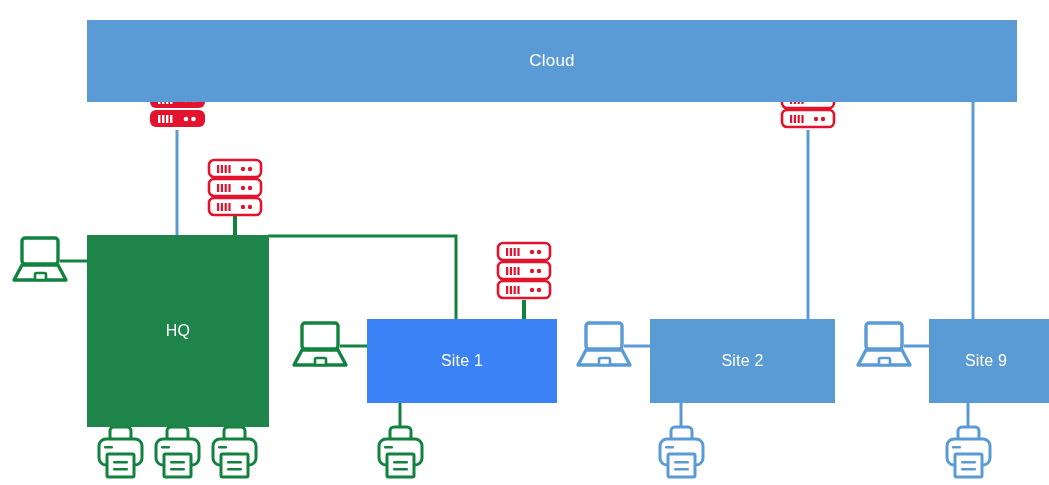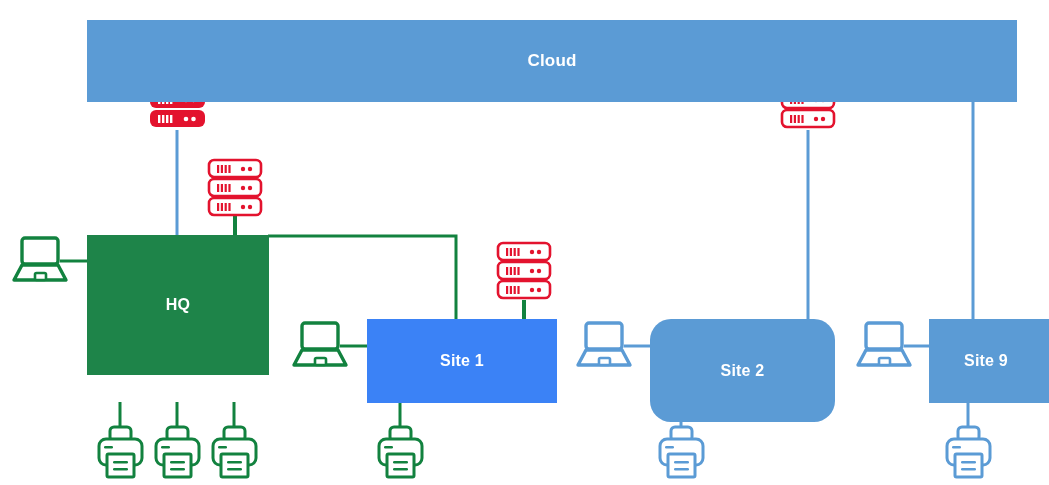--- a/index.html
+++ b/index.html
@@ -23,21 +23,21 @@
     top: 0;
     width: 1049px;
     height: 485px;
   }
   .node-box {
     position: absolute;
     display: flex;
     align-items: center;
     justify-content: center;
     color: #ffffff;
-    font-weight: bold;
+    font-weight: normal;
     font-size: 16px;
     letter-spacing: 0.2px;
     box-sizing: border-box;
   }
   .node-box.cloud-bar {
     font-size: 17px;
   }
   .node-label {
     pointer-events: none;
     user-select: none;
@@ -277,29 +277,29 @@
       <rect x="9" y="27" width="27" height="23" rx="1.5" ry="1.5" fill="#ffffff" stroke="#5b9bd5" stroke-width="3"></rect>
       <rect x="15" y="34" width="15" height="2.6" rx="1.3" fill="#5b9bd5"></rect>
       <rect x="15" y="41" width="15" height="2.6" rx="1.3" fill="#5b9bd5"></rect>
     </g>
   </svg>
 
   <div class="node-box cloud-bar" style="left:87px; top:20px; width:930px; height:82px; background:#5b9bd5;">
     <span class="node-label">Cloud</span>
   </div>
 
-  <div class="node-box" style="left:87px; top:235px; width:182px; height:140px; background:#1e8449;">
+  <div class="node-box" style="left:87px; top:235px; width:182px; height:192px; background:#1e8449;">
     <span class="node-label">HQ</span>
   </div>
 
   <div class="node-box" style="left:367px; top:319px; width:190px; height:84px; background:#3b82f6;">
     <span class="node-label">Site 1</span>
   </div>
 
-  <div class="node-box" style="left:650px; top:319px; width:185px; height:103px; background:#5b9bd5;border-radius:21px;">
+  <div class="node-box" style="left:650px; top:319px; width:185px; height:84px; background:#5b9bd5;">
     <span class="node-label">Site 2</span>
   </div>
 
   <div class="node-box" style="left:929px; top:319px; width:130px; height:84px; background:#5b9bd5;">
     <span class="node-label" style="position:relative; left:-8px;">Site 9</span>
   </div>
 
 </div>
 
 </body></html>

